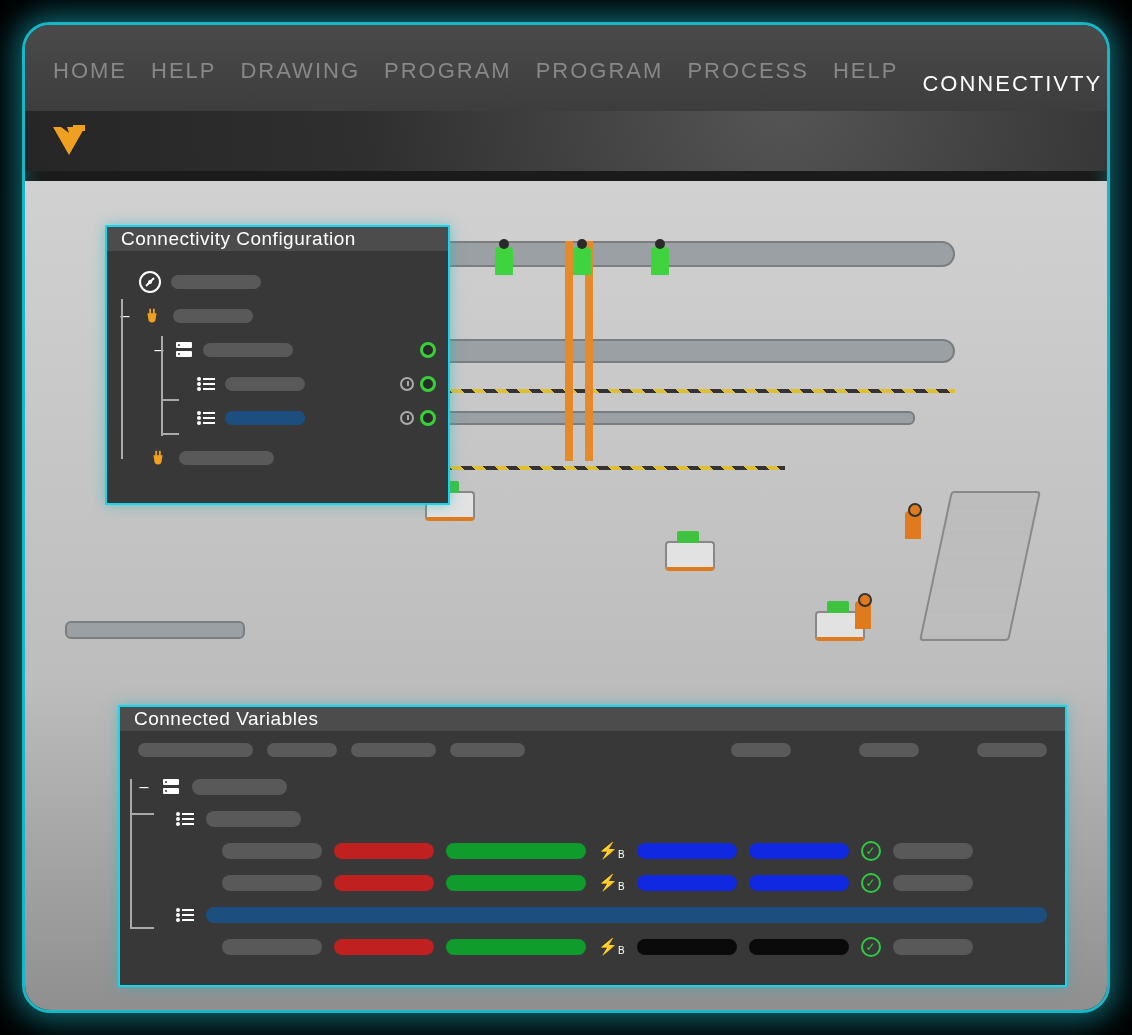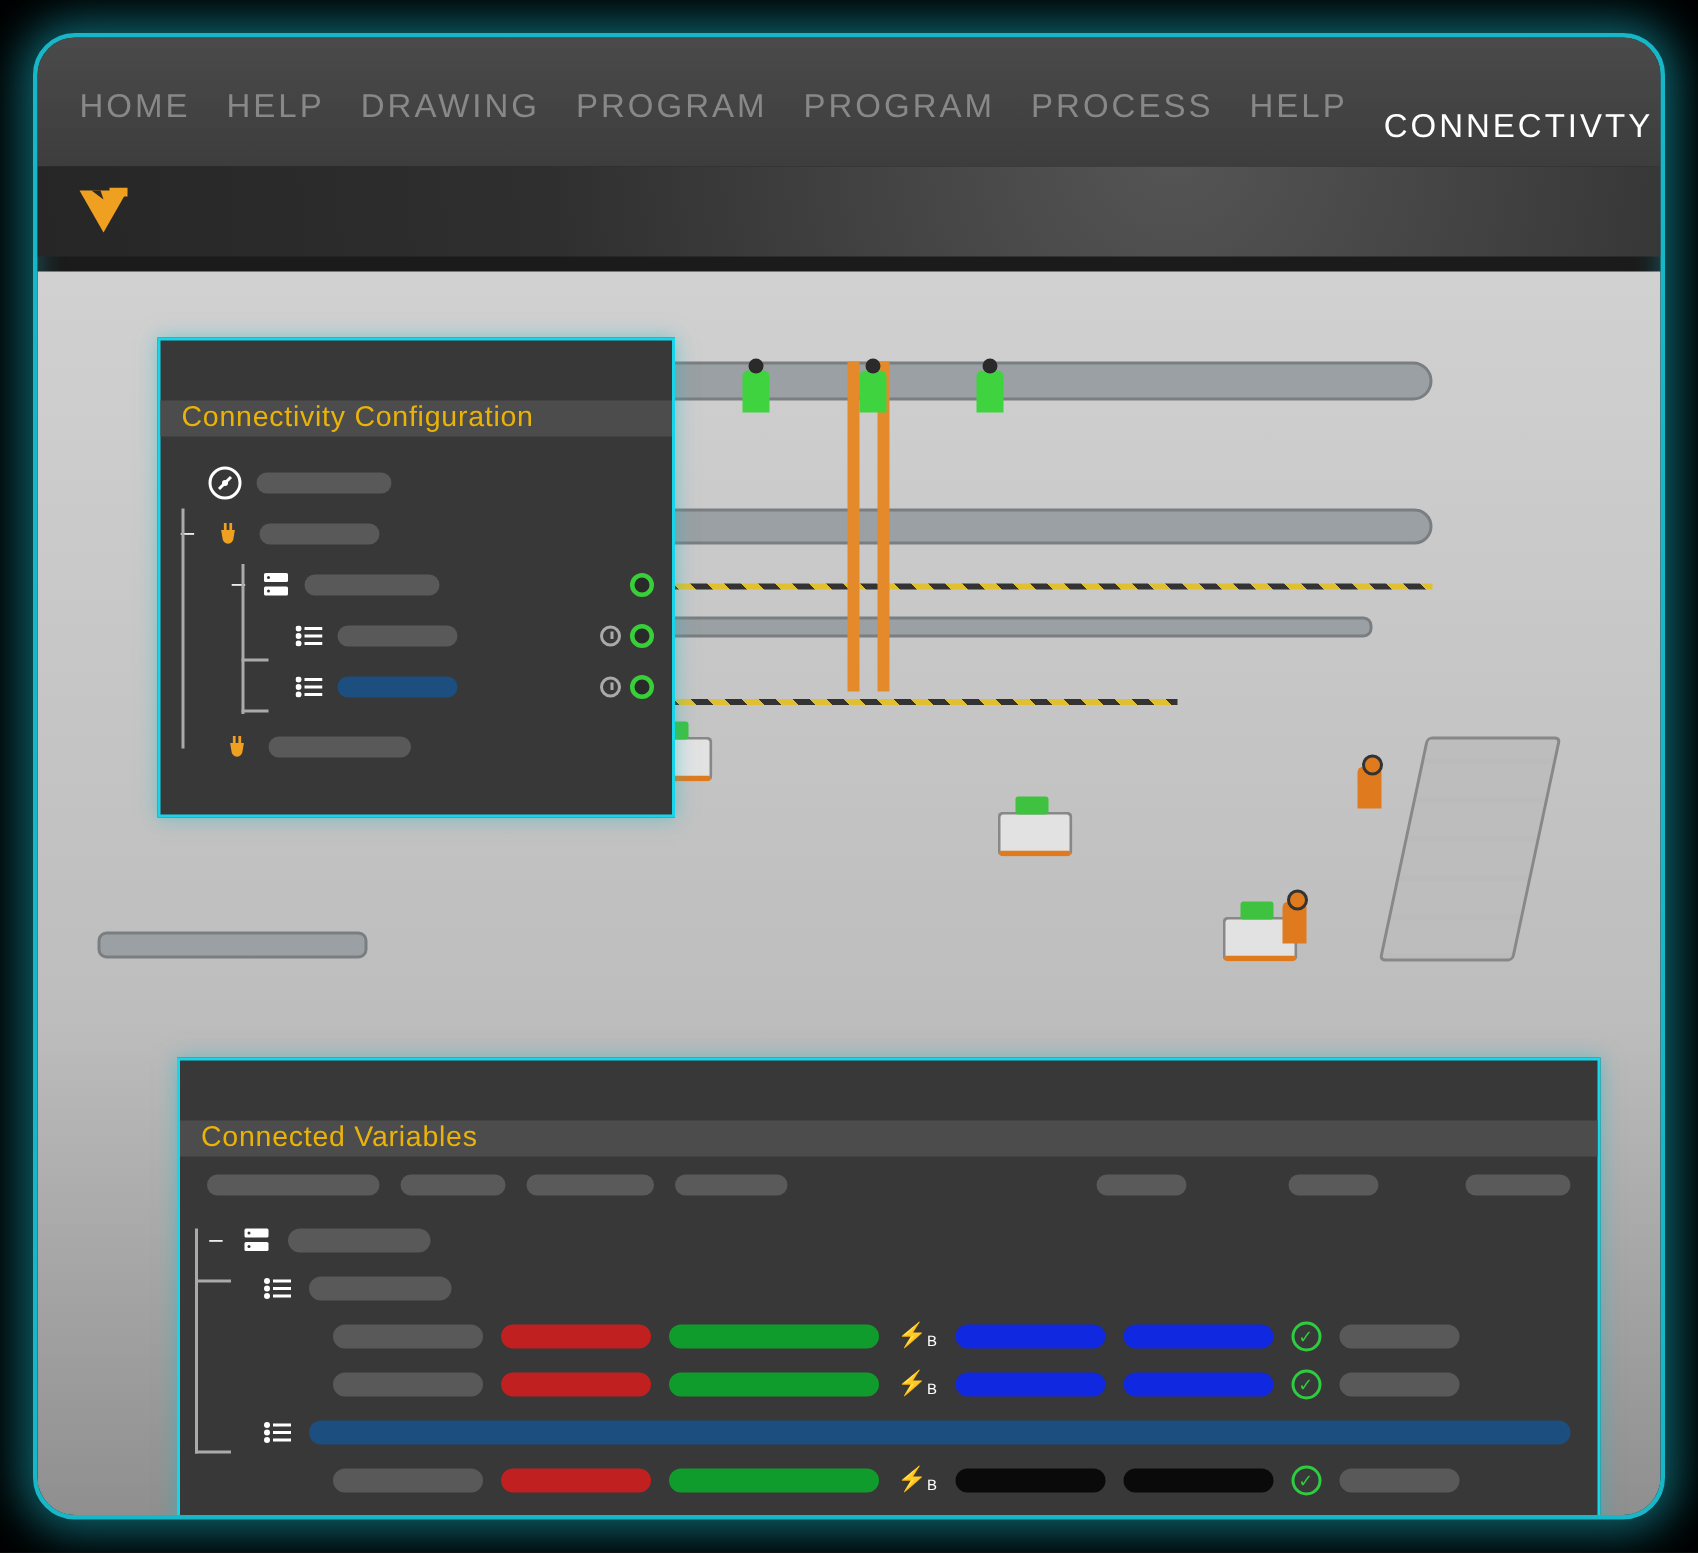--- a/index.html
+++ b/index.html
@@ -74,26 +74,25 @@
   .config-panel {
     position: absolute;
     top: 200px; left: 80px;
     width: 345px;
     background: #383838;
     border: 2px solid #18d6ea;
     box-shadow: 0 0 12px rgba(23,183,200,0.5);
   }
   .panel-title {
     background: #4c4c4c;
-    color: #eab308;
+    color: #ffffff;
     font-size: 19px;
     font-weight: 300;
     letter-spacing: 0.5px;
     padding: 1px 14px;
-    margin-top: 40px;
   }
   .config-body { padding: 14px 12px 28px 12px; }
 
   .row { display:flex; align-items:center; gap:10px; height:34px; }
   .expander { color:#fff; width:12px; text-align:center; font-size:16px; cursor:pointer; }
   .pill { height:14px; border-radius:7px; background:#595959; flex:0 0 auto; }
   .pill.sel { background:#1c4f80; }
 
   .icon-circle { width:22px; height:22px; border:2px solid #fff; border-radius:50%; display:flex;align-items:center;justify-content:center; }
   .icon-plug svg { display:block; }

